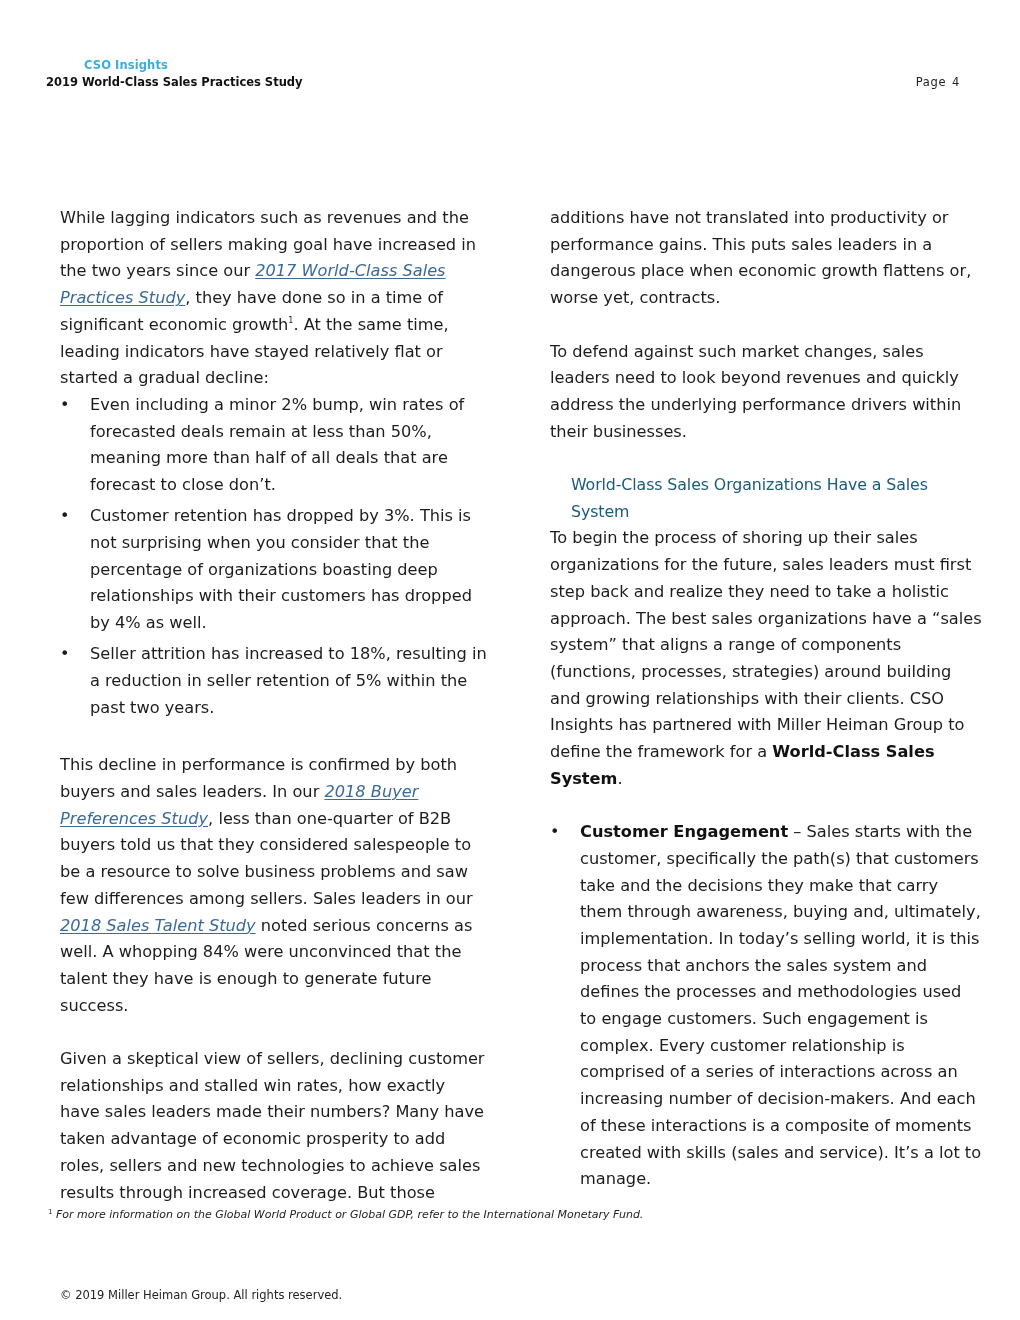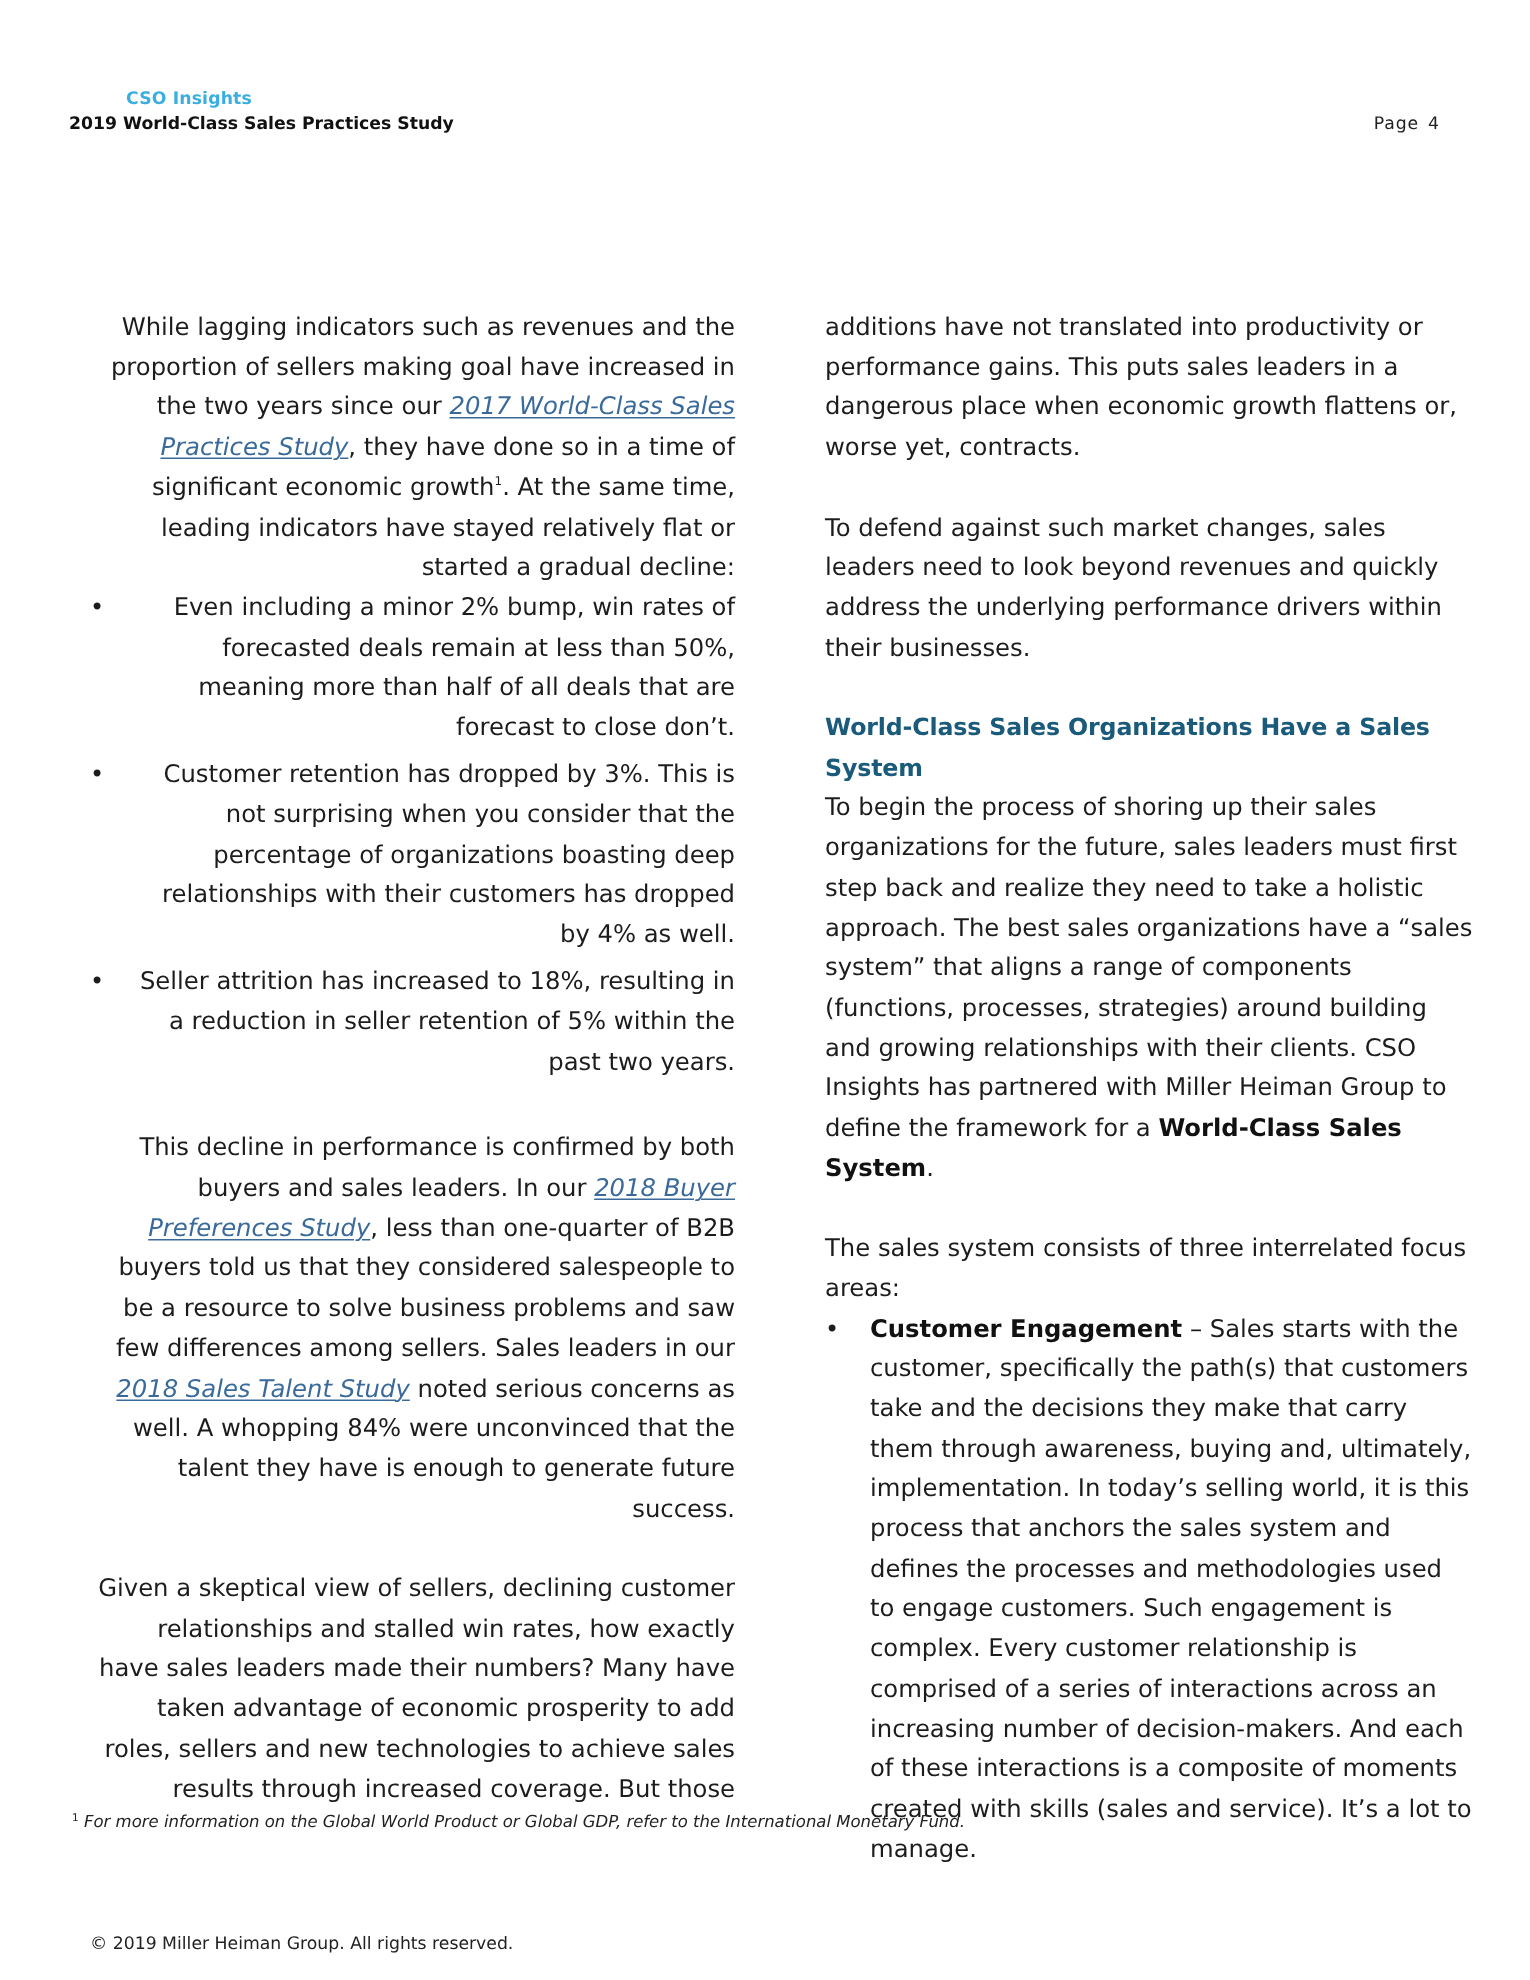--- a/index.html
+++ b/index.html
@@ -3,31 +3,31 @@
 <meta charset="utf-8">
 <style>
   html, body { margin: 0; padding: 0; background: #ffffff; }
   body { width: 1020px; height: 1320px; position: relative; overflow: hidden;
          font-family: "DejaVu Sans", sans-serif; color: #1a1a1a; }
   .hdr-brand { position: absolute; left: 60px; top: 58px; font-size: 11.5px; font-weight: bold; color: #3aaee0; letter-spacing: 0.1px; margin-left: 24px; }
   .hdr-title { position: absolute; left: 46px; top: 75px; font-size: 11.5px; font-weight: bold; color: #111; }
   .hdr-page { position: absolute; right: 60px; top: 75px; font-size: 11.5px; color: #222; letter-spacing: 0.6px; padding-left: 22px; }
   .hdr-page span { margin-left: 6px; }
   .col { position: absolute; top: 205px; font-size: 16.2px; line-height: 26.7px; color: #1c1c1c; }
-  .col-left { left: 60px; width: 430px; text-align: right; }
+  .col-left { left: 60px; width: 430px; }
   .col-right { left: 550px; width: 432px; }
   p { margin: 0; }
   .gap { height: 26.7px; }
   a.lnk { color: #3a6a9a; font-style: italic; text-decoration: underline; text-underline-offset: 2px; text-decoration-thickness: 1px; }
   sup { font-size: 8px; vertical-align: 7px; line-height: 0; }
   ul.bl { list-style: none; margin: 0; padding: 0; }
   ul.bl li { position: relative; padding-left: 30px; }
   ul.bl li + li { margin-top: 4.5px; }
   ul.bl li .dot { position: absolute; left: 0; top: 0; font-size: 16px; }
-  .sec-heading { font-weight: bold; color: #1a5a7a; font-size: 15.8px; letter-spacing: -0.1px; }
+  .sec-heading { font-weight: normal; color: #1a5a7a; font-size: 15.8px; letter-spacing: -0.1px; margin-left: 21px; }
   b { font-weight: bold; color: #111; }
   .footnote { position: absolute; left: 48px; top: 1208px; font-size: 11px; font-style: italic; color: #222; }
   .footnote sup { font-size: 7px; vertical-align: 4px; font-style: normal; }
   .copyright { position: absolute; left: 60px; top: 1258px; font-size: 11.5px; color: #222; margin-top: 30px; }
 </style>
 </head>
 <body>
 
 <div class="hdr-brand">CSO Insights</div>
 <div class="hdr-title">2019 World-Class Sales Practices Study</div>
@@ -54,21 +54,20 @@
 </div>
 
 <div class="col col-right">
   <p>additions have not translated into productivity or performance gains. This puts sales leaders in a dangerous place when economic growth flattens or, worse yet, contracts.</p>
   <div class="gap"></div>
   <p>To defend against such market changes, sales leaders need to look beyond revenues and quickly address the underlying performance drivers within their businesses.</p>
   <div class="gap"></div>
   <p class="sec-heading">World-Class Sales Organizations Have a Sales System</p>
   <p><span>To begin the process of shoring up their sales organizations for the future, sales leaders must first step back and realize they need to take a holistic approach. The best sales organizations have a “sales system” that aligns a range of components (functions, processes, strategies) around building and growing relationships with their clients. CSO Insights has partnered with Miller Heiman Group to define the framework for a </span><b>World-Class Sales System</b><span>.</span></p>
   <div class="gap"></div>
-  <p>The sales system consists of three interrelated focus areas:</p>
   <ul class="bl">
     <li><span class="dot">•</span><b>Customer Engagement</b><span> – Sales starts with the customer, specifically the path(s) that customers take and the decisions they make that carry them through awareness, buying and, ultimately, implementation. In today’s selling world, it is this process that anchors the sales system and defines the processes and methodologies used to engage customers. Such engagement is complex. Every customer relationship is comprised of a series of interactions across an increasing number of decision-makers. And each of these interactions is a composite of moments created with skills (sales and service). It’s a lot to manage.</span></li>
   </ul>
 </div>
 
 <div class="footnote"><sup>1</sup><span> For more information on the Global World Product or Global GDP, refer to the International Monetary Fund.</span></div>
 
 <div class="copyright">© 2019 Miller Heiman Group. All rights reserved.</div>
 
 </body></html>

